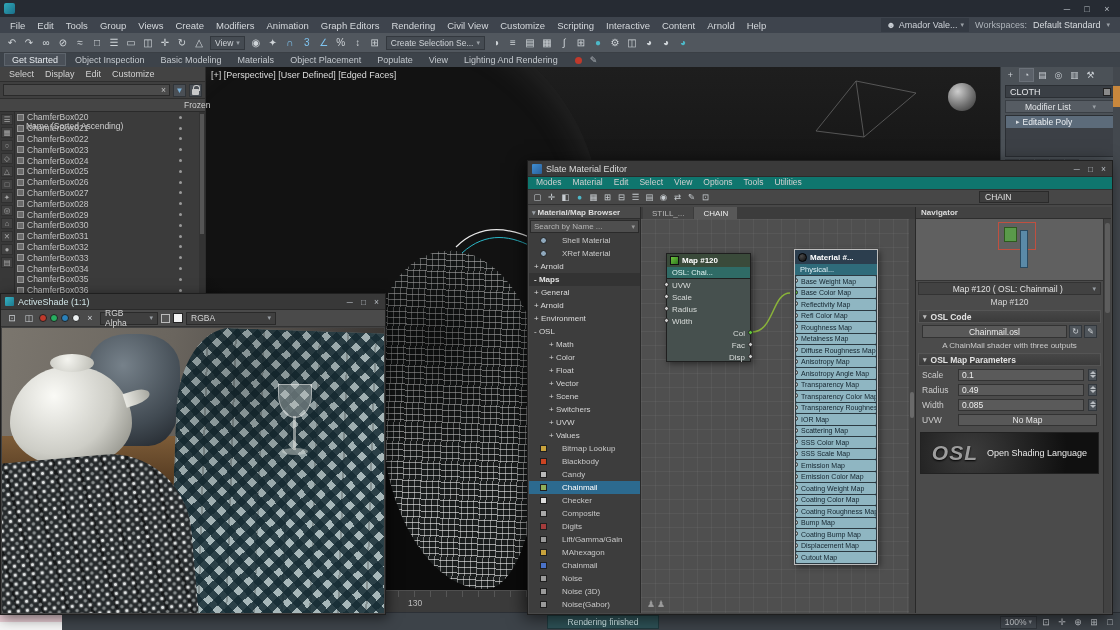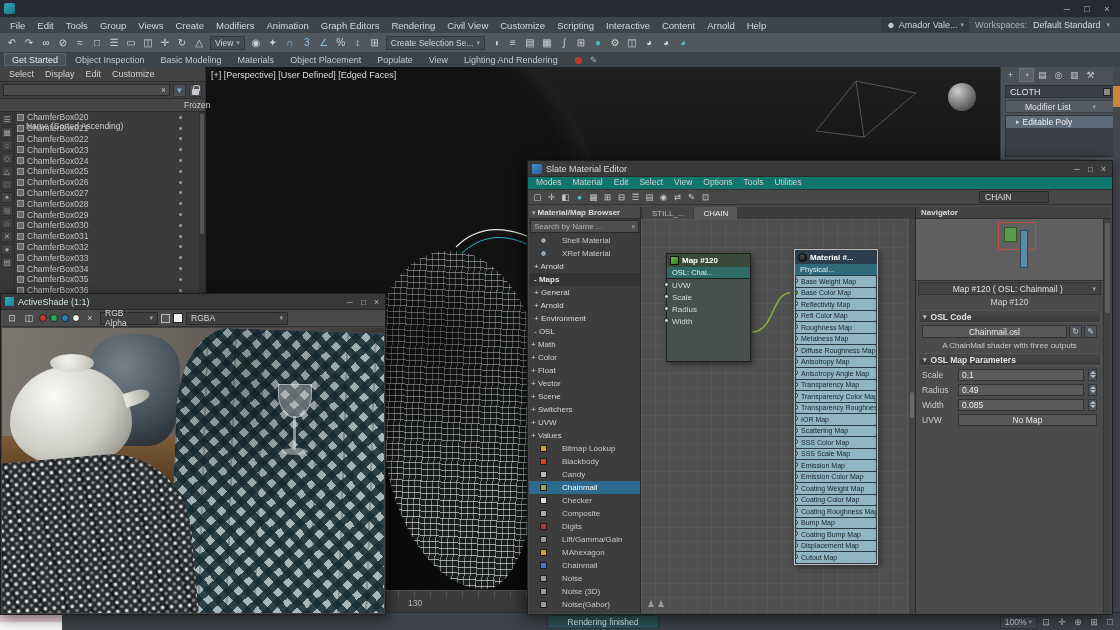--- a/index.html
+++ b/index.html
@@ -158,21 +158,21 @@
   .browser-search .sx{margin-left:auto;color:#999;font-size:7px;}
   .browser-tree{flex:1;overflow:hidden;font-size:8px;}
   .tree-row{height:13px;display:flex;align-items:center;padding-left:5px;gap:15px;color:#c8c8c8;white-space:nowrap;}
   .tree-row .tree-ico{display:none;width:7px;height:7px;background:var(--c,#888);border:1px solid #1f1f1f;flex:none;}
   .tree-row.leaf{padding-left:11px;}
   .tree-row.leaf .tree-ico{display:block;}
   .tree-row.mat{padding-left:11px;}
   .tree-row.mat .tree-ico{display:block;border-radius:50%;}
   .tree-row.header{background:#333;color:#e2e2e2;font-weight:bold;}
   .tree-row.group{color:#dcdcdc;}
-  .tree-row.subgroup{padding-left:2px;color:#d4d4d4;}
+  .tree-row.subgroup{padding-left:20px;color:#d4d4d4;}
   .tree-row.selected{background:#2c6a8f;color:#fff;}
 
   .sme-view{flex:1;position:relative;background:#4f4f4f;overflow:hidden;}
   .view-tabs{position:absolute;top:0;left:0;right:0;height:12px;background:#3c3c3c;display:flex;gap:1px;padding-left:2px;z-index:4;}
   .view-tab{padding:0 9px;font-size:8px;background:#464646;color:#b8b8b8;display:flex;align-items:center;}
   .view-tab.active{background:#585858;color:#efefef;}
   .node-canvas{position:absolute;left:0;right:0;top:12px;bottom:0;
     background-image:linear-gradient(rgba(255,255,255,0.045) 1px,transparent 1px),linear-gradient(90deg,rgba(255,255,255,0.045) 1px,transparent 1px);
     background-size:14px 14px;}
   .wiresvg{position:absolute;left:0;top:0;pointer-events:none;}
@@ -617,21 +617,21 @@
       <span class="chan-dot" style="background:#27ae60"></span>
       <span class="chan-dot" style="background:#2980b9"></span>
       <span class="chan-dot" style="background:#ecf0f1"></span>
       <span class="as-ico">×</span>
       <div class="as-dd" style="width:58px">
         <span>RGB Alpha</span>
         <span class="caret">▾</span>
       </div>
       <span class="as-check"></span>
       <span class="as-white"></span>
-      <div class="as-dd" style="width:102px">
+      <div class="as-dd" style="width:90px">
         <span>RGBA</span>
         <span class="caret">▾</span>
       </div>
     </div>
     <div class="as-render">
       <div class="as-table"></div>
       <div class="as-front"></div>
       <div class="as-jug"></div>
       <div class="as-teapot"></div>
       <div class="as-teapot-lid"></div>
@@ -845,20 +845,35 @@
                   <span class="sock in"></span>
                   <span>Scale</span>
                 </div>
                   <div class="mn-row">
                   <span class="sock in"></span>
                   <span>Radius</span>
                 </div>
                   <div class="mn-row">
                   <span class="sock in"></span>
                   <span>Width</span>
+                </div>
+                </div>
+              <div>
+
+              <div class="mn-row out active">
+                  <span>Col</span>
+                  <span class="sock outp green"></span>
+                </div>
+                  <div class="mn-row out">
+                  <span>Fac</span>
+                  <span class="sock outp"></span>
+                </div>
+                  <div class="mn-row out">
+                  <span>Disp</span>
+                  <span class="sock outp"></span>
                 </div>
                 </div>
             </div>
           </div>
 
           <div class="node mat-node">
             <div class="matn-head1">
               <span class="matn-swatch"></span>
               <span class="mn-title">Material #...</span>
             </div>
@@ -1029,20 +1044,24 @@
               <span class="spinner">
                   <i class="up"></i>
                   <i class="dn"></i>
                 </span>
             </div>
             </div>
           <div class="param-row">
             <span class="param-label">UVW</span>
             <span class="nomap-btn">No Map</span>
           </div>
+          <div class="osl-logo">
+            <span class="logo-osl">OSL</span>
+            <span class="logo-words">Open Shading Language</span>
+          </div>
         </div>
         <div class="right-scroll">
             <div class="thumb"></div>
           </div>
       </div>
     </div>
   </div>
 
 </div>
 

